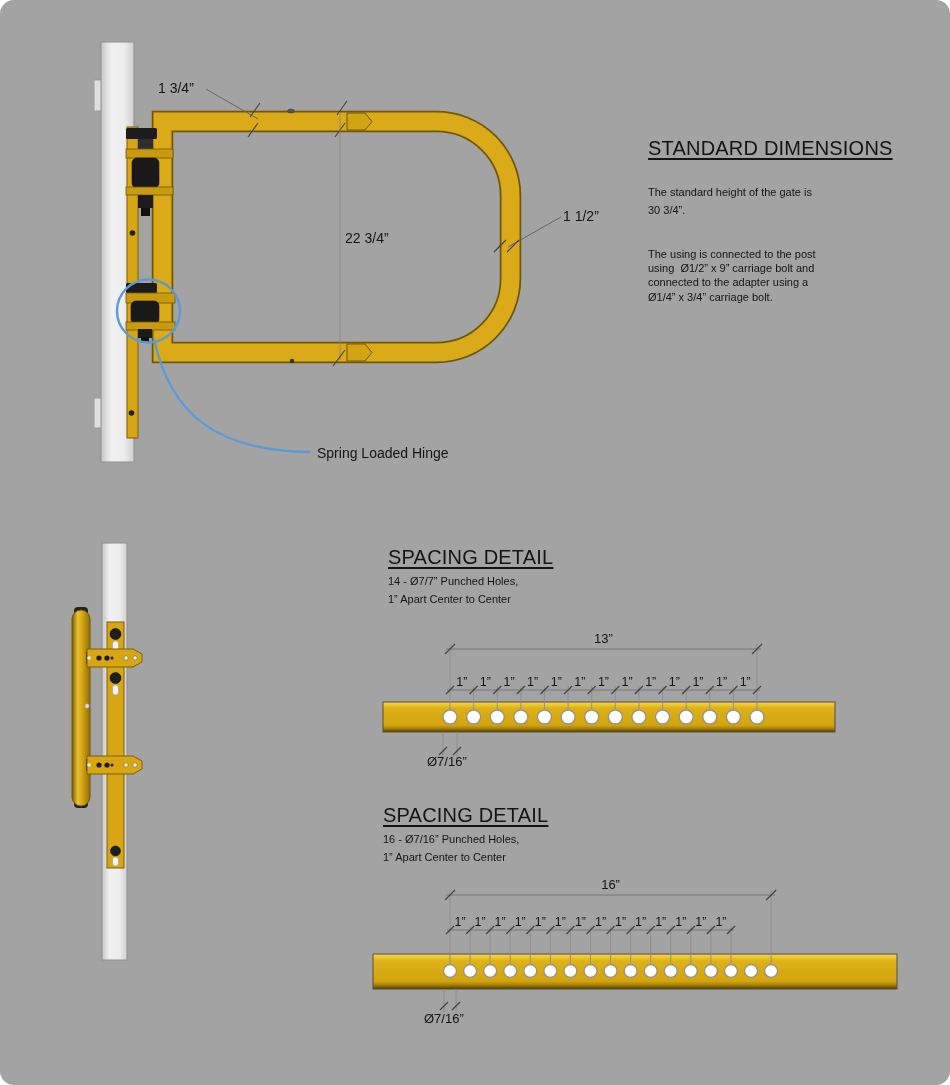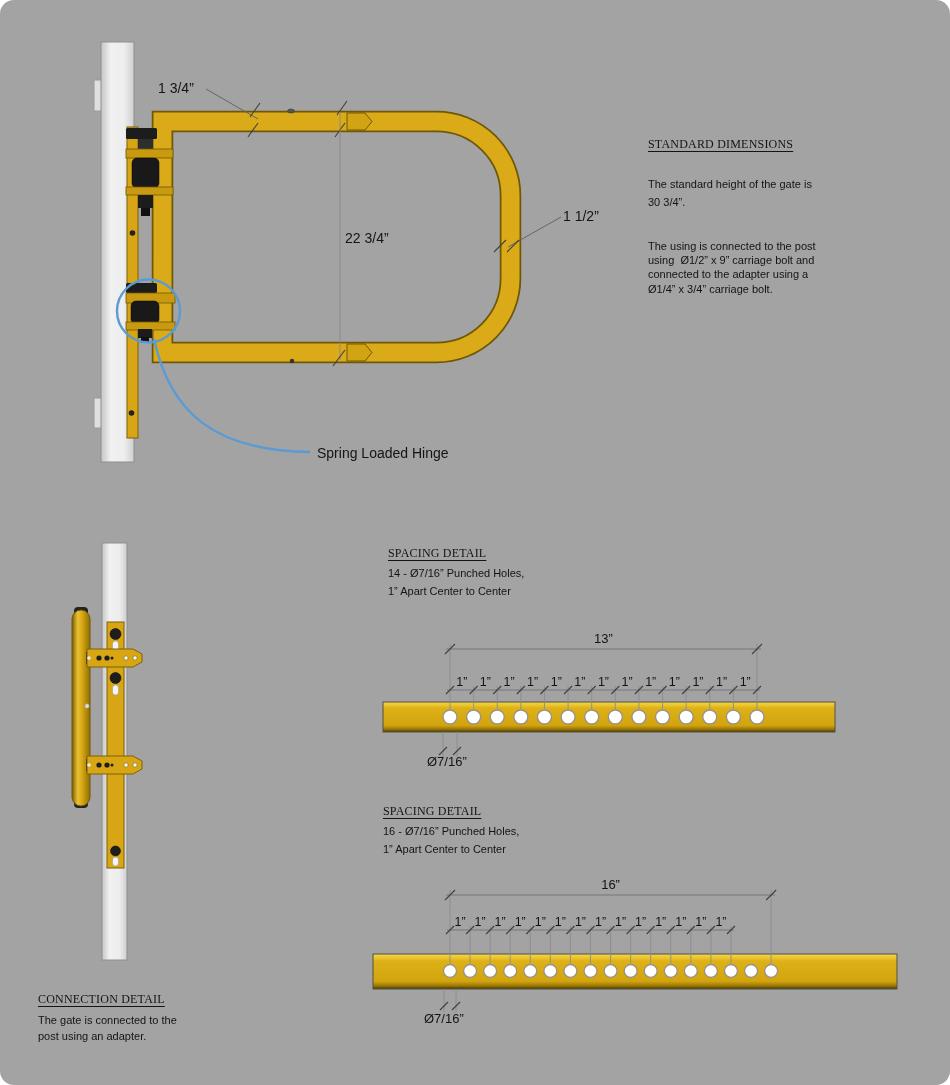--- a/index.html
+++ b/index.html
@@ -1,20 +1,20 @@
 <!DOCTYPE html>
 <html><head>
 <meta charset="utf-8">
 <style>
   html,body{margin:0;padding:0;background:#fff;}
   body{width:950px;height:1085px;position:relative;font-family:"Liberation Sans",sans-serif;color:#141414;}
   #canvas{position:absolute;left:0;top:0;width:950px;height:1085px;background:#a3a3a3;overflow:hidden;border-radius:14px;}
   svg{position:absolute;overflow:visible;}
   .tb{position:absolute;}
-  .tb .title{font-size:12px;text-decoration:underline;text-underline-offset:3px;white-space:pre;letter-spacing:.2px;font-family:Liberation Serif, serif;}
+  .tb .title{font-size:20px;text-decoration:underline;text-underline-offset:3px;white-space:pre;letter-spacing:.2px;}
   .tb .line{font-size:11px;white-space:pre;}
   #std-dims .p1{margin-top:24px;}
   #std-dims .p1 .line{line-height:17.5px;}
   #std-dims .p2{margin-top:28px;}
   #std-dims .p2 .line{line-height:14.2px;}
   .sdh .lines{margin-top:3px;}
   .sdh .line{line-height:18.4px;}
   #conn-detail .lines{margin-top:5px;}
   #conn-detail .line{line-height:16.2px;}
   text{fill:#141414;font-family:"Liberation Sans",sans-serif;}
@@ -161,21 +161,21 @@
       <circle cx="107" cy="765" r="2.6" fill="#1E1E1E"></circle>
       <circle cx="112" cy="765" r="1.5" fill="#1E1E1E"></circle>
       <circle cx="126" cy="765" r="2.2" fill="#F7F7F7" stroke="#8A7A20" stroke-width="0.8"></circle>
       <circle cx="135" cy="765" r="2.2" fill="#F7F7F7" stroke="#8A7A20" stroke-width="0.8"></circle>
     </g>
   </svg>
 
   <div class="tb sdh" style="left:388px;top:546px">
     <div class="title">SPACING DETAIL</div>
     <div class="lines">
-      <div class="line">14 - Ø7/16” Punched Holes,</div>
+      <div class="line">14 - Ø7/7” Punched Holes,</div>
       <div class="line">1” Apart Center to Center</div>
     </div>
   </div>
 
   <svg id="sp1-svg" style="left:360px;top:630px" width="540" height="160" viewBox="360 630 540 160">
     <defs>
       <linearGradient id="barGrad" x1="0" y1="0" x2="0" y2="1">
         <stop offset="0" stop-color="#F5D24F"></stop>
           <stop offset="0.1" stop-color="#ECC731"></stop>
         <stop offset="0.2" stop-color="#DDB117"></stop>
@@ -329,21 +329,14 @@
       <circle cx="730.98" cy="971" r="6.5" fill="#fff" stroke="#98938A" stroke-width="1.4"></circle>
       <circle cx="751.05" cy="971" r="6.5" fill="#fff" stroke="#98938A" stroke-width="1.4"></circle>
       <circle cx="771.12" cy="971" r="6.5" fill="#fff" stroke="#98938A" stroke-width="1.4"></circle>
       <line x1="444" y1="989" x2="444" y2="1012" stroke="#8C8C8C" stroke-width="0.9"></line>
       <line x1="456" y1="989" x2="456" y2="1012" stroke="#8C8C8C" stroke-width="0.9"></line>
       <line x1="440" y1="1010" x2="448" y2="1002" stroke="#3F3F3F" stroke-width="1.1"></line>
       <line x1="452" y1="1010" x2="460" y2="1002" stroke="#3F3F3F" stroke-width="1.1"></line>
       <text x="424" y="1023" font-size="13" text-anchor="start">Ø7/16”</text>
     </svg>
 
-  <div class="tb" id="conn-detail" style="left:38px;top:992px">
-    <div class="title">CONNECTION DETAIL</div>
-    <div class="lines">
-      <div class="line">The gate is connected to the</div>
-      <div class="line">post using an adapter.</div>
-    </div>
-  </div>
 
 </div>
 
 </body></html>

